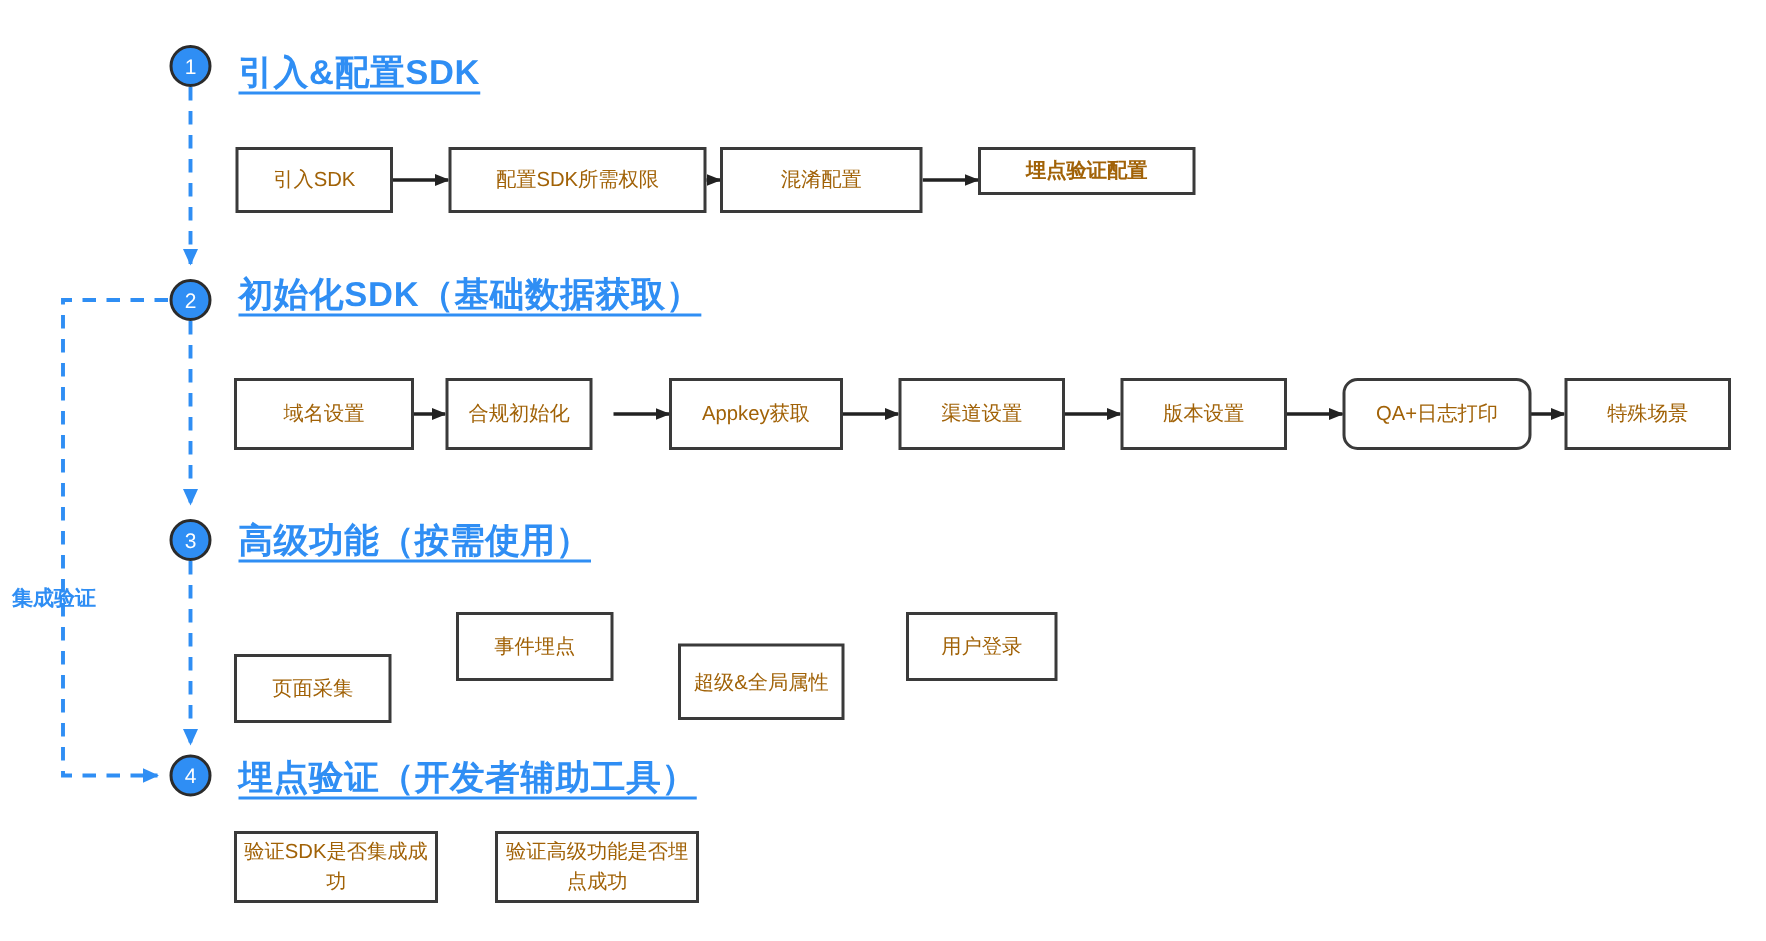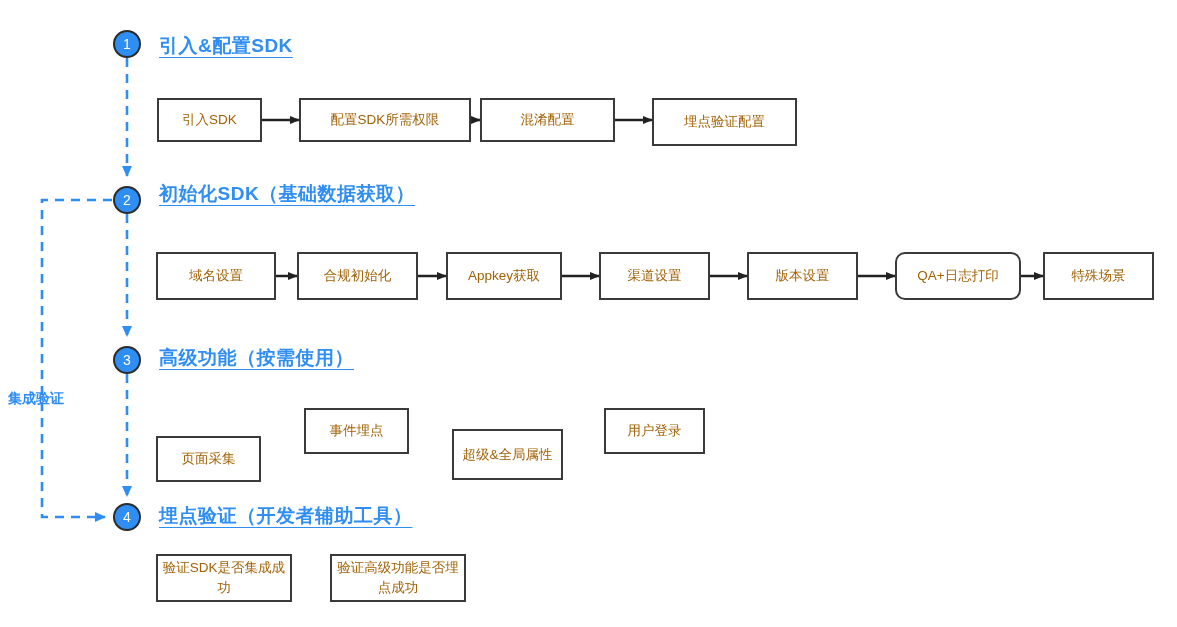--- a/index.html
+++ b/index.html
@@ -42,21 +42,21 @@
     font-weight: 500;
     display: flex;
     align-items: center;
     justify-content: center;
     line-height: 1;
     z-index: 3;
   }
   .section-title {
     position: absolute;
     color: #2f8ef4;
-    font-size: 19px;
+    font-size: 23px;
     font-weight: bold;
     text-decoration: underline;
     text-underline-offset: 5px;
     white-space: nowrap;
     letter-spacing: 0.5px;
     z-index: 3;
   }
   .node-box {
     position: absolute;
     border: 2px solid #3a3a3a;
@@ -121,27 +121,27 @@
       <line x1="1006" y1="276" x2="1043" y2="276" marker-end="url(#arrowBlack)"></line>
     </g>
   </svg>
 
   <div class="step-circle" style="left:113px; top:30px;">1</div>
   <div class="section-title" style="left:159px; top:33px;">引入&amp;配置SDK</div>
 
   <div class="node-box" style="left:157px; top:98px; width:105px; height:44px;">引入SDK</div>
   <div class="node-box" style="left:299px; top:98px; width:172px; height:44px;">配置SDK所需权限</div>
   <div class="node-box" style="left:480px; top:98px; width:135px; height:44px;">混淆配置</div>
-  <div class="node-box" style="left:652px; top:98px; width:145px; height:48px;">埋点验证配置</div>
+  <div class="node-box" style="left:652px; top:98px; width:145px; height:32px;font-weight:bold;">埋点验证配置</div>
 
   <div class="step-circle" style="left:113px; top:186px;">2</div>
   <div class="section-title" style="left:159px; top:181px;">初始化SDK（基础数据获取）</div>
 
   <div class="node-box" style="left:156px; top:252px; width:120px; height:48px;">域名设置</div>
-  <div class="node-box" style="left:297px; top:252px; width:121px; height:48px;">合规初始化</div>
+  <div class="node-box" style="left:297px; top:252px; width:98px; height:48px;">合规初始化</div>
   <div class="node-box" style="left:446px; top:252px; width:116px; height:48px;">Appkey获取</div>
   <div class="node-box" style="left:599px; top:252px; width:111px; height:48px;">渠道设置</div>
   <div class="node-box" style="left:747px; top:252px; width:111px; height:48px;">版本设置</div>
   <div class="node-box" style="left:895px; top:252px; width:126px; height:48px;border-radius:10px;">QA+日志打印</div>
   <div class="node-box" style="left:1043px; top:252px; width:111px; height:48px;">特殊场景</div>
 
   <div class="step-circle" style="left:113px; top:346px;">3</div>
   <div class="section-title" style="left:159px; top:345px;">高级功能（按需使用）</div>
 
   <div class="node-box" style="left:156px; top:408px; width:105px; height:46px;margin-top:28px;">页面采集</div>

